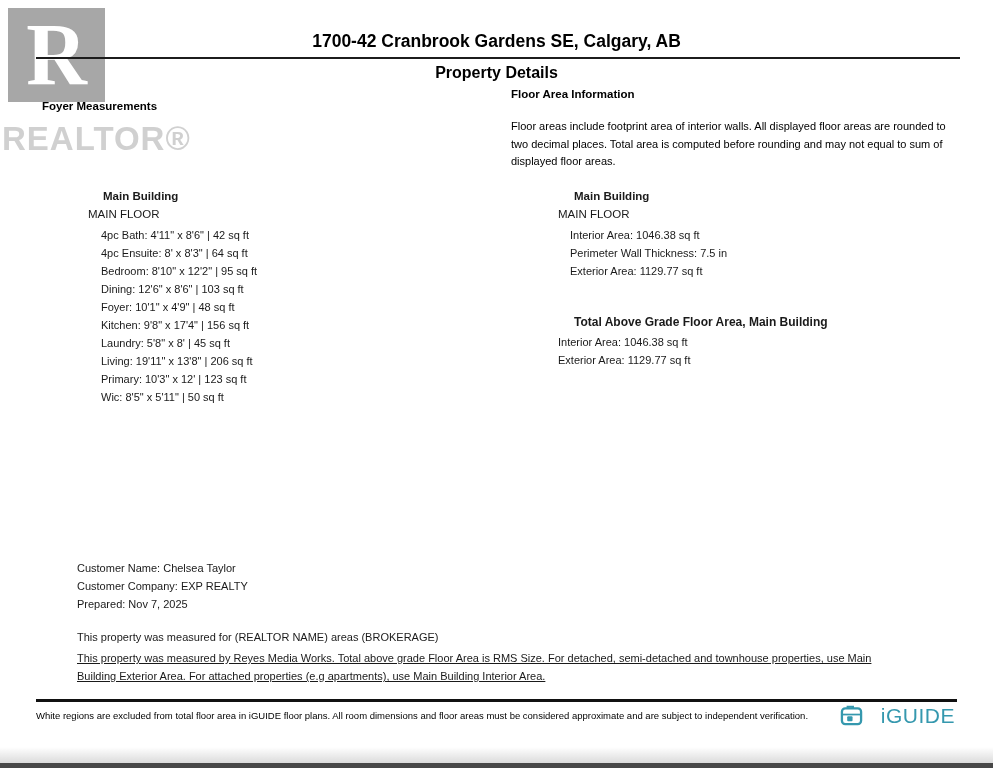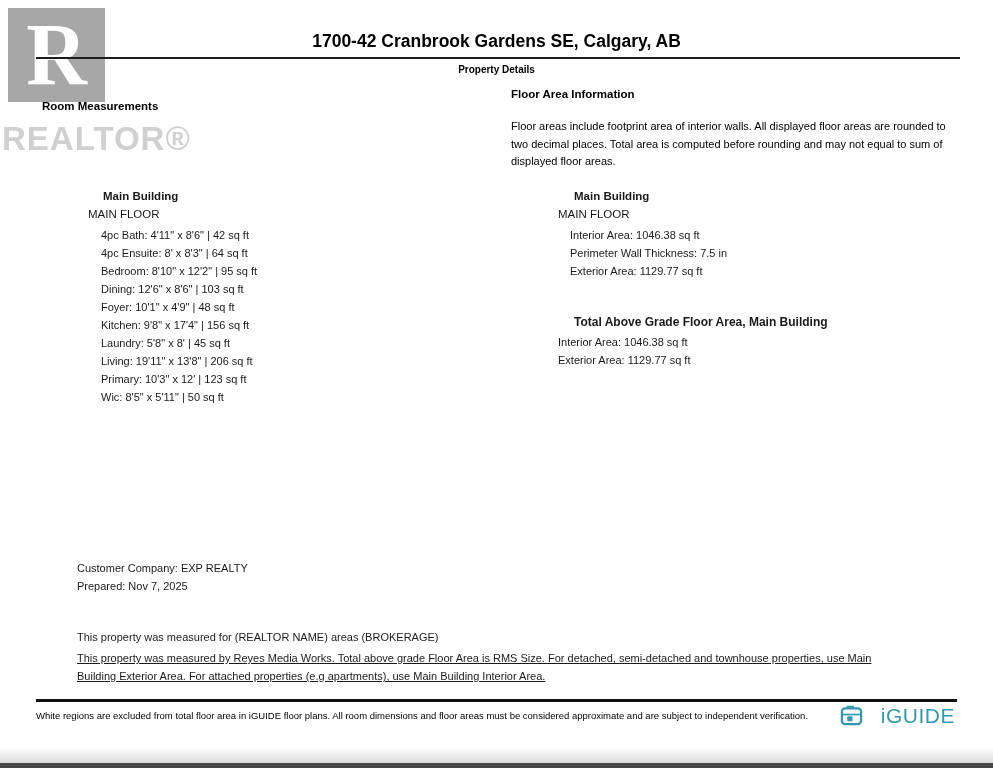--- a/index.html
+++ b/index.html
@@ -33,21 +33,21 @@
     position:absolute;left:0;top:31px;width:100%;
     text-align:center;font-size:17.5px;font-weight:bold;color:#000;
     z-index:2;
   }
   .title-rule{
     position:absolute;left:36px;top:57px;width:924px;height:2px;
     background:#1c1c1c;z-index:2;
   }
   .subtitle{
     position:absolute;left:0;top:64px;width:100%;
-    text-align:center;font-size:10px;font-weight:bold;color:#000;
+    text-align:center;font-size:16px;font-weight:bold;color:#000;
     z-index:2;
   }
   
   .col-heading{
     position:absolute;font-size:11.5px;font-weight:bold;color:#000;z-index:2;
   }
   .col-note{
     position:absolute;font-size:11px;line-height:17.6px;color:#000;z-index:2;
   }
   .blk-heading{position:absolute;font-size:11.5px;font-weight:bold;z-index:2;margin-left:28px;}
@@ -96,21 +96,21 @@
 
   <div class="wm-square">
     <span class="wm-letter">R</span>
   </div>
   <div class="wm-label">REALTOR®</div>
 
   <div class="title">1700-42 Cranbrook Gardens SE, Calgary, AB</div>
   <div class="title-rule"></div>
   <div class="subtitle">Property Details</div>
 
-  <div class="col-heading" style="left:42px;top:100px;">Room Measurements</div>
+  <div class="col-heading" style="left:42px;top:100px;">Foyer Measurements</div>
 
   <div class="blk-heading" style="left:75px;top:190px;">Main Building</div>
   <div class="blk-sub" style="left:88px;top:208px;">MAIN FLOOR</div>
   <div class="line-list" style="left:101px;top:226px;">
     <div class="row">4pc Bath: 4'11" x 8'6" | 42 sq ft</div>
     <div class="row">4pc Ensuite: 8' x 8'3" | 64 sq ft</div>
     <div class="row">Bedroom: 8'10" x 12'2" | 95 sq ft</div>
     <div class="row">Dining: 12'6" x 8'6" | 103 sq ft</div>
     <div class="row">Foyer: 10'1" x 4'9" | 48 sq ft</div>
     <div class="row">Kitchen: 9'8" x 17'4" | 156 sq ft</div>
@@ -131,20 +131,21 @@
     <div class="row">Exterior Area: 1129.77 sq ft</div>
   </div>
 
   <div class="blk-heading" style="left:546px;top:315px;font-size:12px;">Total Above Grade Floor Area, Main Building</div>
   <div class="line-list" style="left:558px;top:333px;">
     <div class="row">Interior Area: 1046.38 sq ft</div>
     <div class="row">Exterior Area: 1129.77 sq ft</div>
   </div>
 
   <div class="customer">
+    <div class="row">Customer Name: Chelsea Taylor</div>
     <div class="row">Customer Company: EXP REALTY</div>
     <div class="row">Prepared: Nov 7, 2025</div>
   </div>
 
   <div class="disc1">This property was measured for (REALTOR NAME) areas (BROKERAGE)</div>
   <div class="disc2">This property was measured by Reyes Media Works. Total above grade Floor Area is RMS Size. For detached, semi-detached and townhouse properties, use Main Building Exterior Area. For attached properties (e.g apartments), use Main Building Interior Area.</div>
 
   <div class="footer-rule"></div>
   <div class="footer-note">White regions are excluded from total floor area in iGUIDE floor plans. All room dimensions and floor areas must be considered approximate and are subject to independent verification.</div>
 

